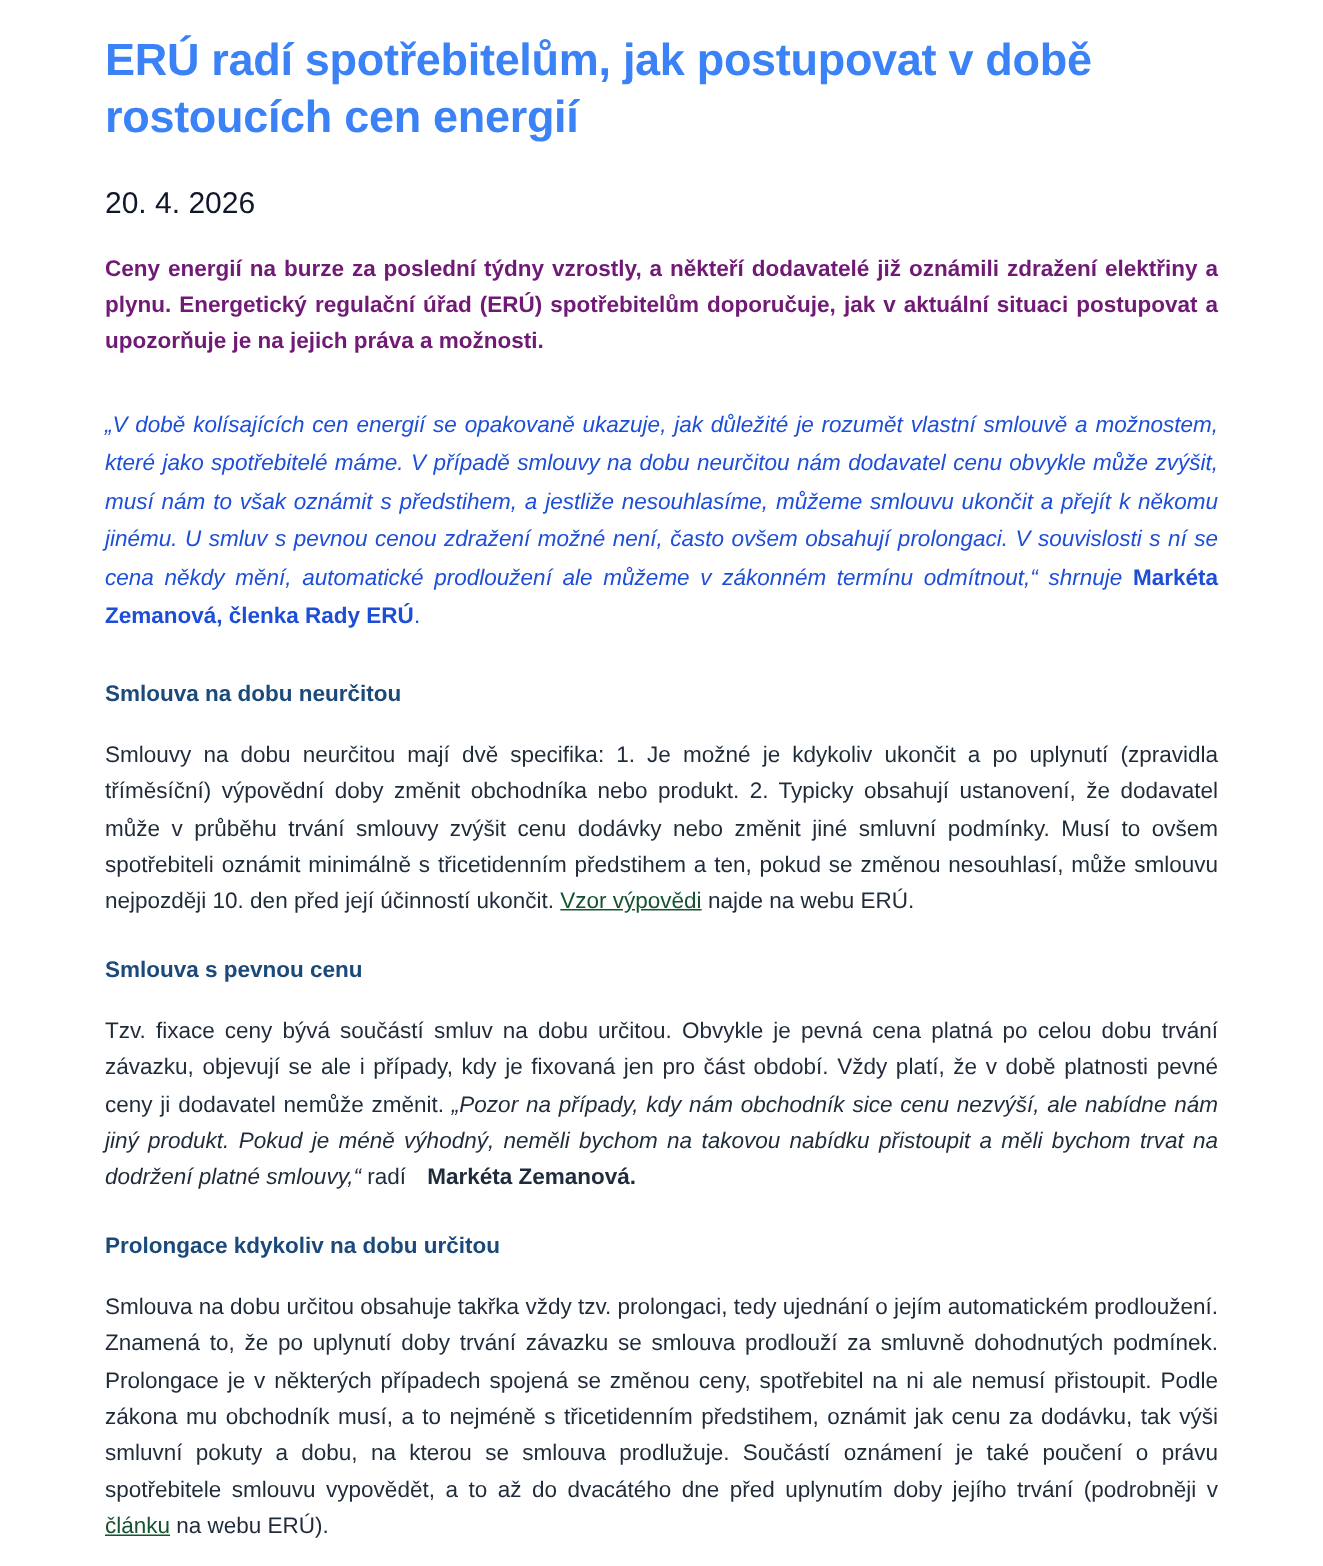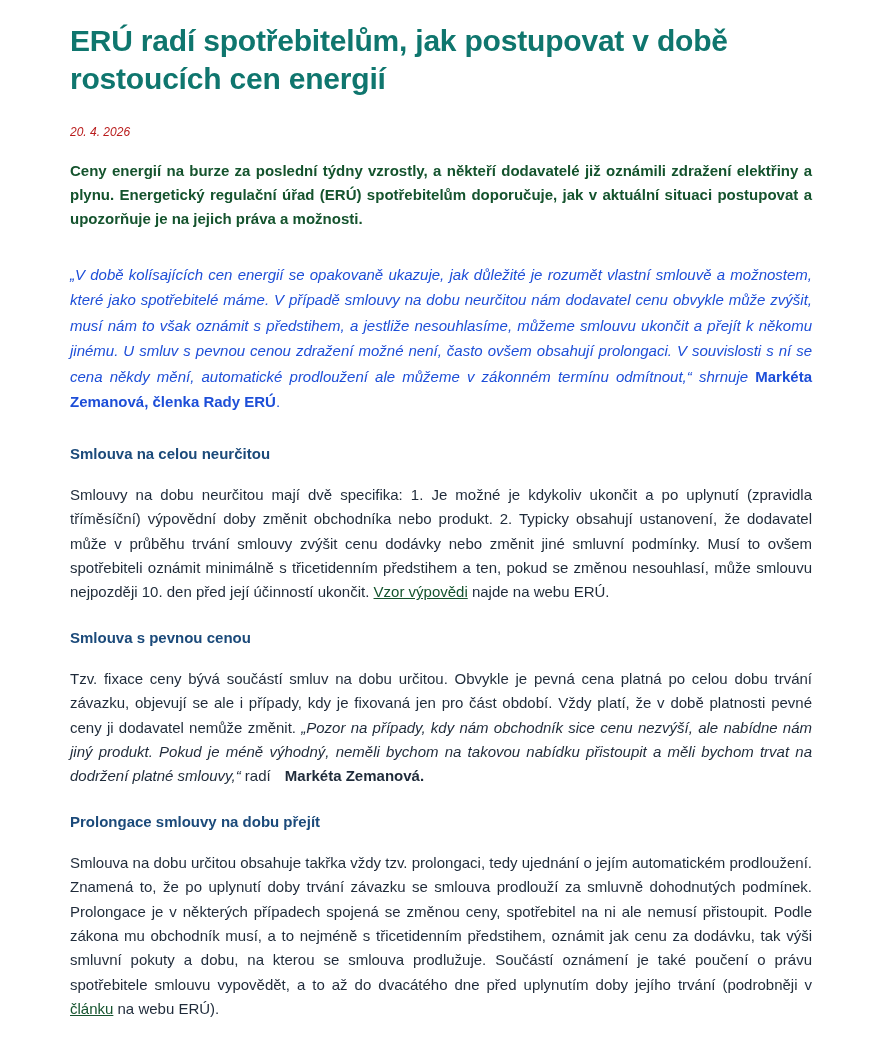--- a/index.html
+++ b/index.html
@@ -15,35 +15,34 @@
   }
   .page {
     width: 882px;
     box-sizing: border-box;
     padding: 22px 70px 10px 70px;
   }
   h1.article-title {
     font-size: 30px;
     line-height: 1.28;
     font-weight: bold;
-    color: #0f766e;
+    color: #3b82f6;
     margin: 0 0 26px 0;
     letter-spacing: -0.2px;
   }
   .article-date {
-    font-size: 12px;
-    color: #b91c1c;
+    font-size: 20px;
+    color: #0f172a;
     margin: 0 0 20px 0;
-    font-style: italic;
   }
   p.perex {
     font-size: 15px;
     line-height: 1.62;
     font-weight: bold;
-    color: #14532d;
+    color: #701a75;
     text-align: justify;
     margin: 12px 0 30px 0;
   }
   p.body-text {
     font-size: 15px;
     line-height: 1.62;
     color: #1f2b3a;
     text-align: justify;
     margin: 0 0 22px 0;
   }
@@ -84,25 +83,25 @@
 <div class="page">
 
   <h1 class="article-title">ERÚ radí spotřebitelům, jak postupovat v době rostoucích cen energií</h1>
 
   <div class="article-date">20. 4. 2026</div>
 
   <p class="perex">Ceny energií na burze za poslední týdny vzrostly, a někteří dodavatelé již oznámili zdražení elektřiny a plynu. Energetický regulační úřad (ERÚ) spotřebitelům doporučuje, jak v aktuální situaci postupovat a upozorňuje je na jejich práva a možnosti.</p>
 
   <p class="quote-block"><span>„V době kolísajících cen energií se opakovaně ukazuje, jak důležité je rozumět vlastní smlouvě a možnostem, které jako spotřebitelé máme. V případě smlouvy na dobu neurčitou nám dodavatel cenu obvykle může zvýšit, musí nám to však oznámit s předstihem, a jestliže nesouhlasíme, můžeme smlouvu ukončit a přejít k někomu jinému. U smluv s pevnou cenou zdražení možné není, často ovšem obsahují prolongaci. V souvislosti s ní se cena někdy mění, automatické prodloužení ale můžeme v zákonném termínu odmítnout,“</span><span> shrnuje </span><span class="bold-name">Markéta Zemanová, členka Rady ERÚ</span><span class="bold-name" style="font-weight:normal">.</span></p>
 
-  <h2 class="section-head">Smlouva na celou neurčitou</h2>
+  <h2 class="section-head">Smlouva na dobu neurčitou</h2>
 
   <p class="body-text"><span>Smlouvy na dobu neurčitou mají dvě specifika: 1. Je možné je kdykoliv ukončit a po uplynutí (zpravidla tříměsíční) výpovědní doby změnit obchodníka nebo produkt. 2. Typicky obsahují ustanovení, že dodavatel může v průběhu trvání smlouvy zvýšit cenu dodávky nebo změnit jiné smluvní podmínky. Musí to ovšem spotřebiteli oznámit minimálně s třicetidenním předstihem a ten, pokud se změnou nesouhlasí, může smlouvu nejpozději 10. den před její účinností ukončit. </span><a class="inline-link" href="#">Vzor výpovědi</a><span> najde na webu ERÚ.</span></p>
 
-  <h2 class="section-head">Smlouva s pevnou cenou</h2>
+  <h2 class="section-head">Smlouva s pevnou cenu</h2>
 
   <p class="body-text"><span>Tzv. fixace ceny bývá součástí smluv na dobu určitou. Obvykle je pevná cena platná po celou dobu trvání závazku, objevují se ale i případy, kdy je fixovaná jen pro část období. Vždy platí, že v době platnosti pevné ceny ji dodavatel nemůže změnit. </span><span class="inline-italic">„Pozor na případy, kdy nám obchodník sice cenu nezvýší, ale nabídne nám jiný produkt. Pokud je méně výhodný, neměli bychom na takovou nabídku přistoupit a měli bychom trvat na dodržení platné smlouvy,“</span><span> radí </span><span class="inline-bold">Markéta Zemanová.</span></p>
 
-  <h2 class="section-head">Prolongace smlouvy na dobu přejít</h2>
+  <h2 class="section-head">Prolongace kdykoliv na dobu určitou</h2>
 
   <p class="body-text"><span>Smlouva na dobu určitou obsahuje takřka vždy tzv. prolongaci, tedy ujednání o jejím automatickém prodloužení. Znamená to, že po uplynutí doby trvání závazku se smlouva prodlouží za smluvně dohodnutých podmínek. Prolongace je v některých případech spojená se změnou ceny, spotřebitel na ni ale nemusí přistoupit. Podle zákona mu obchodník musí, a to nejméně s třicetidenním předstihem, oznámit jak cenu za dodávku, tak výši smluvní pokuty a dobu, na kterou se smlouva prodlužuje. Součástí oznámení je také poučení o právu spotřebitele smlouvu vypovědět, a to až do dvacátého dne před uplynutím doby jejího trvání (podrobněji v </span><a class="inline-link" href="#">článku</a><span> na webu ERÚ).</span></p>
 
 </div>
 
 </body></html>

